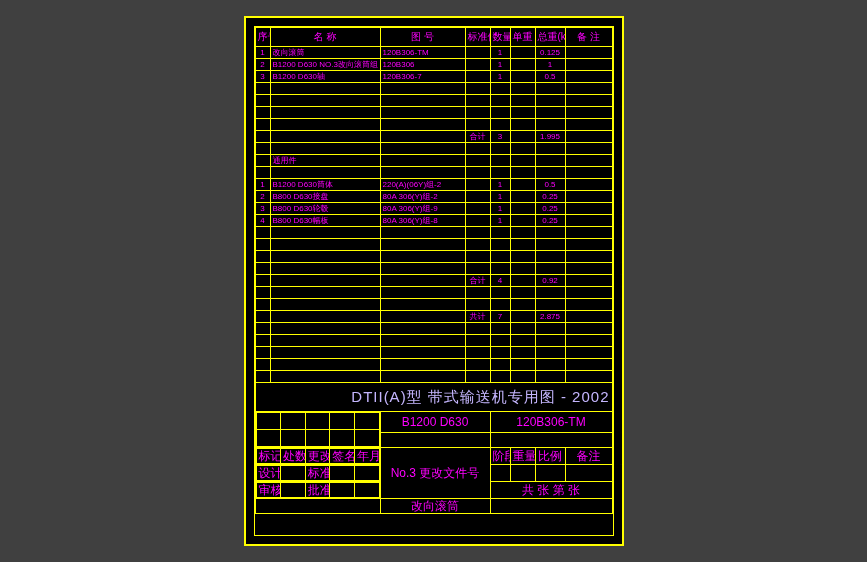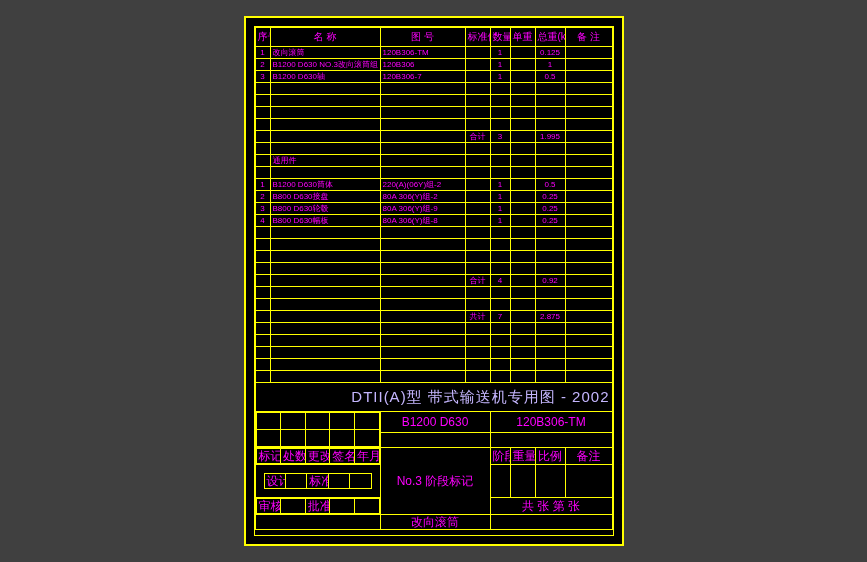--- a/index.html
+++ b/index.html
@@ -363,28 +363,28 @@
                   <tr>
                     <td class="sm">标记</td>
                     <td class="sm">处数</td>
                     <td class="sm">更改文件号</td>
                     <td class="sm">签名</td>
                     <td class="sm">年月日</td>
                   </tr>
                 </tbody>
               </table>
 </td>
-<td colspan="2" rowspan="3" class="med c">No.3 阶段标记</td>
+<td colspan="2" rowspan="3" class="med c">No.3 更改文件号</td>
 <td class="sm c">阶段标记</td>
 <td class="sm c">重量</td>
 <td class="sm c">比例</td>
 <td class="sm c">备注</td>
 </tr>
 <tr class="title-block">
-<td colspan="2" style="padding:8px">
+<td colspan="2" style="padding:0">
 <table>
                 <tbody>
                   <tr>
                     <td class="sm">设计</td>
                     <td class="sm"></td>
                     <td class="sm">标准化</td>
                     <td class="sm"></td>
                     <td class="sm"></td>
                   </tr>
                 </tbody>

